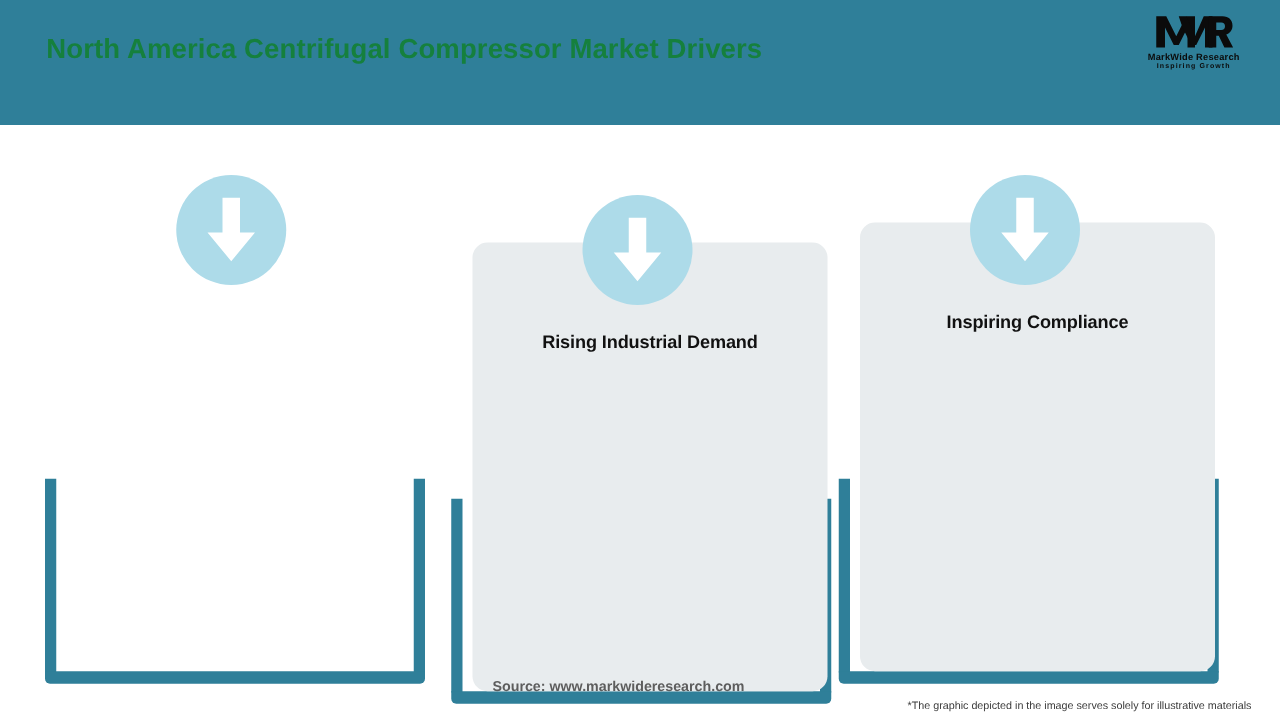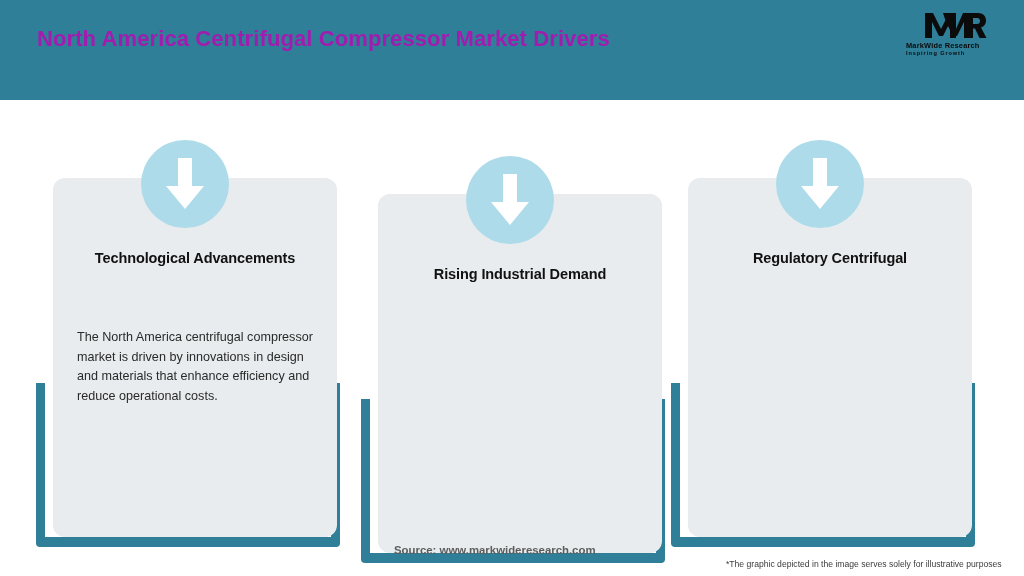--- a/index.html
+++ b/index.html
@@ -23,32 +23,33 @@
     width: 1024px;
     height: 100px;
     background: #2f7f99;
   }
   #header-title {
     position: absolute;
     left: 37px;
     top: 26px;
     font-size: 22px;
     font-weight: bold;
-    color: #a21caf;
+    color: #15803d;
     letter-spacing: 0.1px;
     white-space: nowrap;
   }
 
   
   #logo-block {
     position: absolute;
     right: 20px;
     top: 10px;
     width: 98px;
     height: 52px;
+    text-align: center;
   }
   #logo-mark {
     display: block;
     margin: 0 auto;
   }
   #logo-name {
     display: block;
     font-size: 7.4px;
     font-weight: bold;
     color: #0b0b0b;
@@ -190,24 +191,20 @@
   <span id="logo-name">MarkWide Research</span>
   <span id="logo-tagline">Inspiring Growth</span>
 </div>
 
 <div class="card-group" id="card-group-0">
   <div class="bracket">
     <div class="bracket-left"></div>
     <div class="bracket-right"></div>
     <div class="bracket-bottom"></div>
   </div>
-  <div class="card">
-    <div class="card-title">Technological Advancements</div>
-    <div class="card-body">The North America centrifugal compressor market is driven by innovations in design and materials that enhance efficiency and reduce operational costs.</div>
-  </div>
   <div class="icon-circle">
     <svg width="42" height="52" viewBox="0 0 42 52">
       <path d="M14 0 L28 0 L28 28 L40 28 L21 51 L2 28 L14 28 Z" fill="#ffffff"></path>
     </svg>
   </div>
 </div>
 
 <div class="card-group" id="card-group-1">
   <div class="bracket">
     <div class="bracket-left"></div>
@@ -224,24 +221,24 @@
   </div>
 </div>
 
 <div class="card-group" id="card-group-2">
   <div class="bracket">
     <div class="bracket-left"></div>
     <div class="bracket-right"></div>
     <div class="bracket-bottom"></div>
   </div>
   <div class="card">
-    <div class="card-title">Regulatory Centrifugal</div>
+    <div class="card-title">Inspiring Compliance</div>
   </div>
   <div class="icon-circle">
     <svg width="42" height="52" viewBox="0 0 42 52">
       <path d="M14 0 L28 0 L28 28 L40 28 L21 51 L2 28 L14 28 Z" fill="#ffffff"></path>
     </svg>
   </div>
 </div>
 
 <div id="footer-source">Source: www.markwideresearch.com</div>
 
-<div id="footer-disclaimer">*The graphic depicted in the image serves solely for illustrative purposes</div>
+<div id="footer-disclaimer">*The graphic depicted in the image serves solely for illustrative materials</div>
 
 </body></html>

